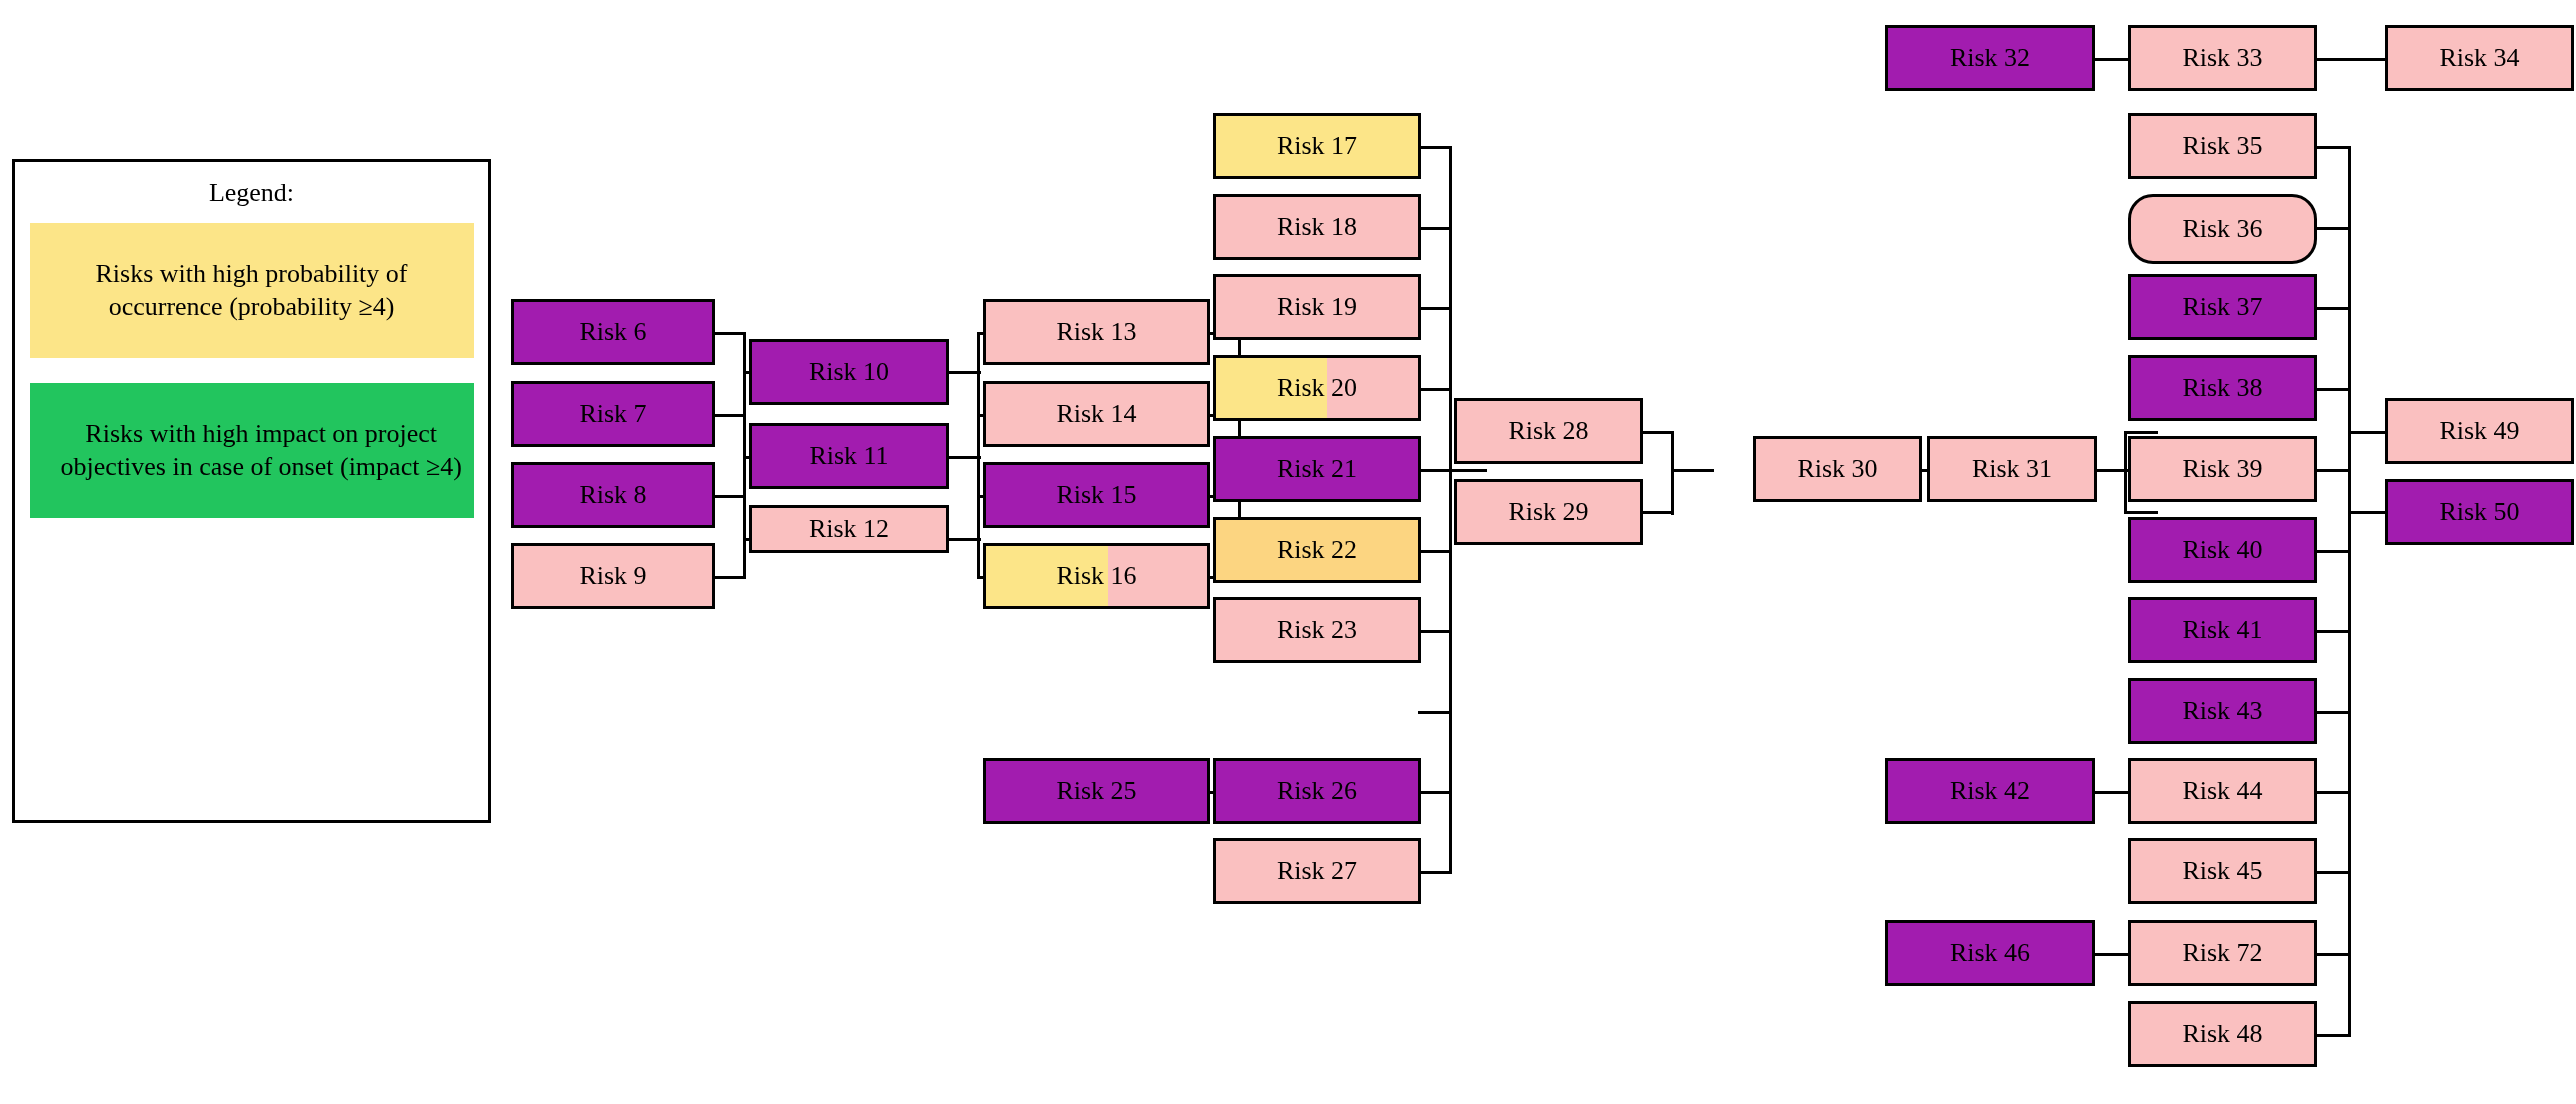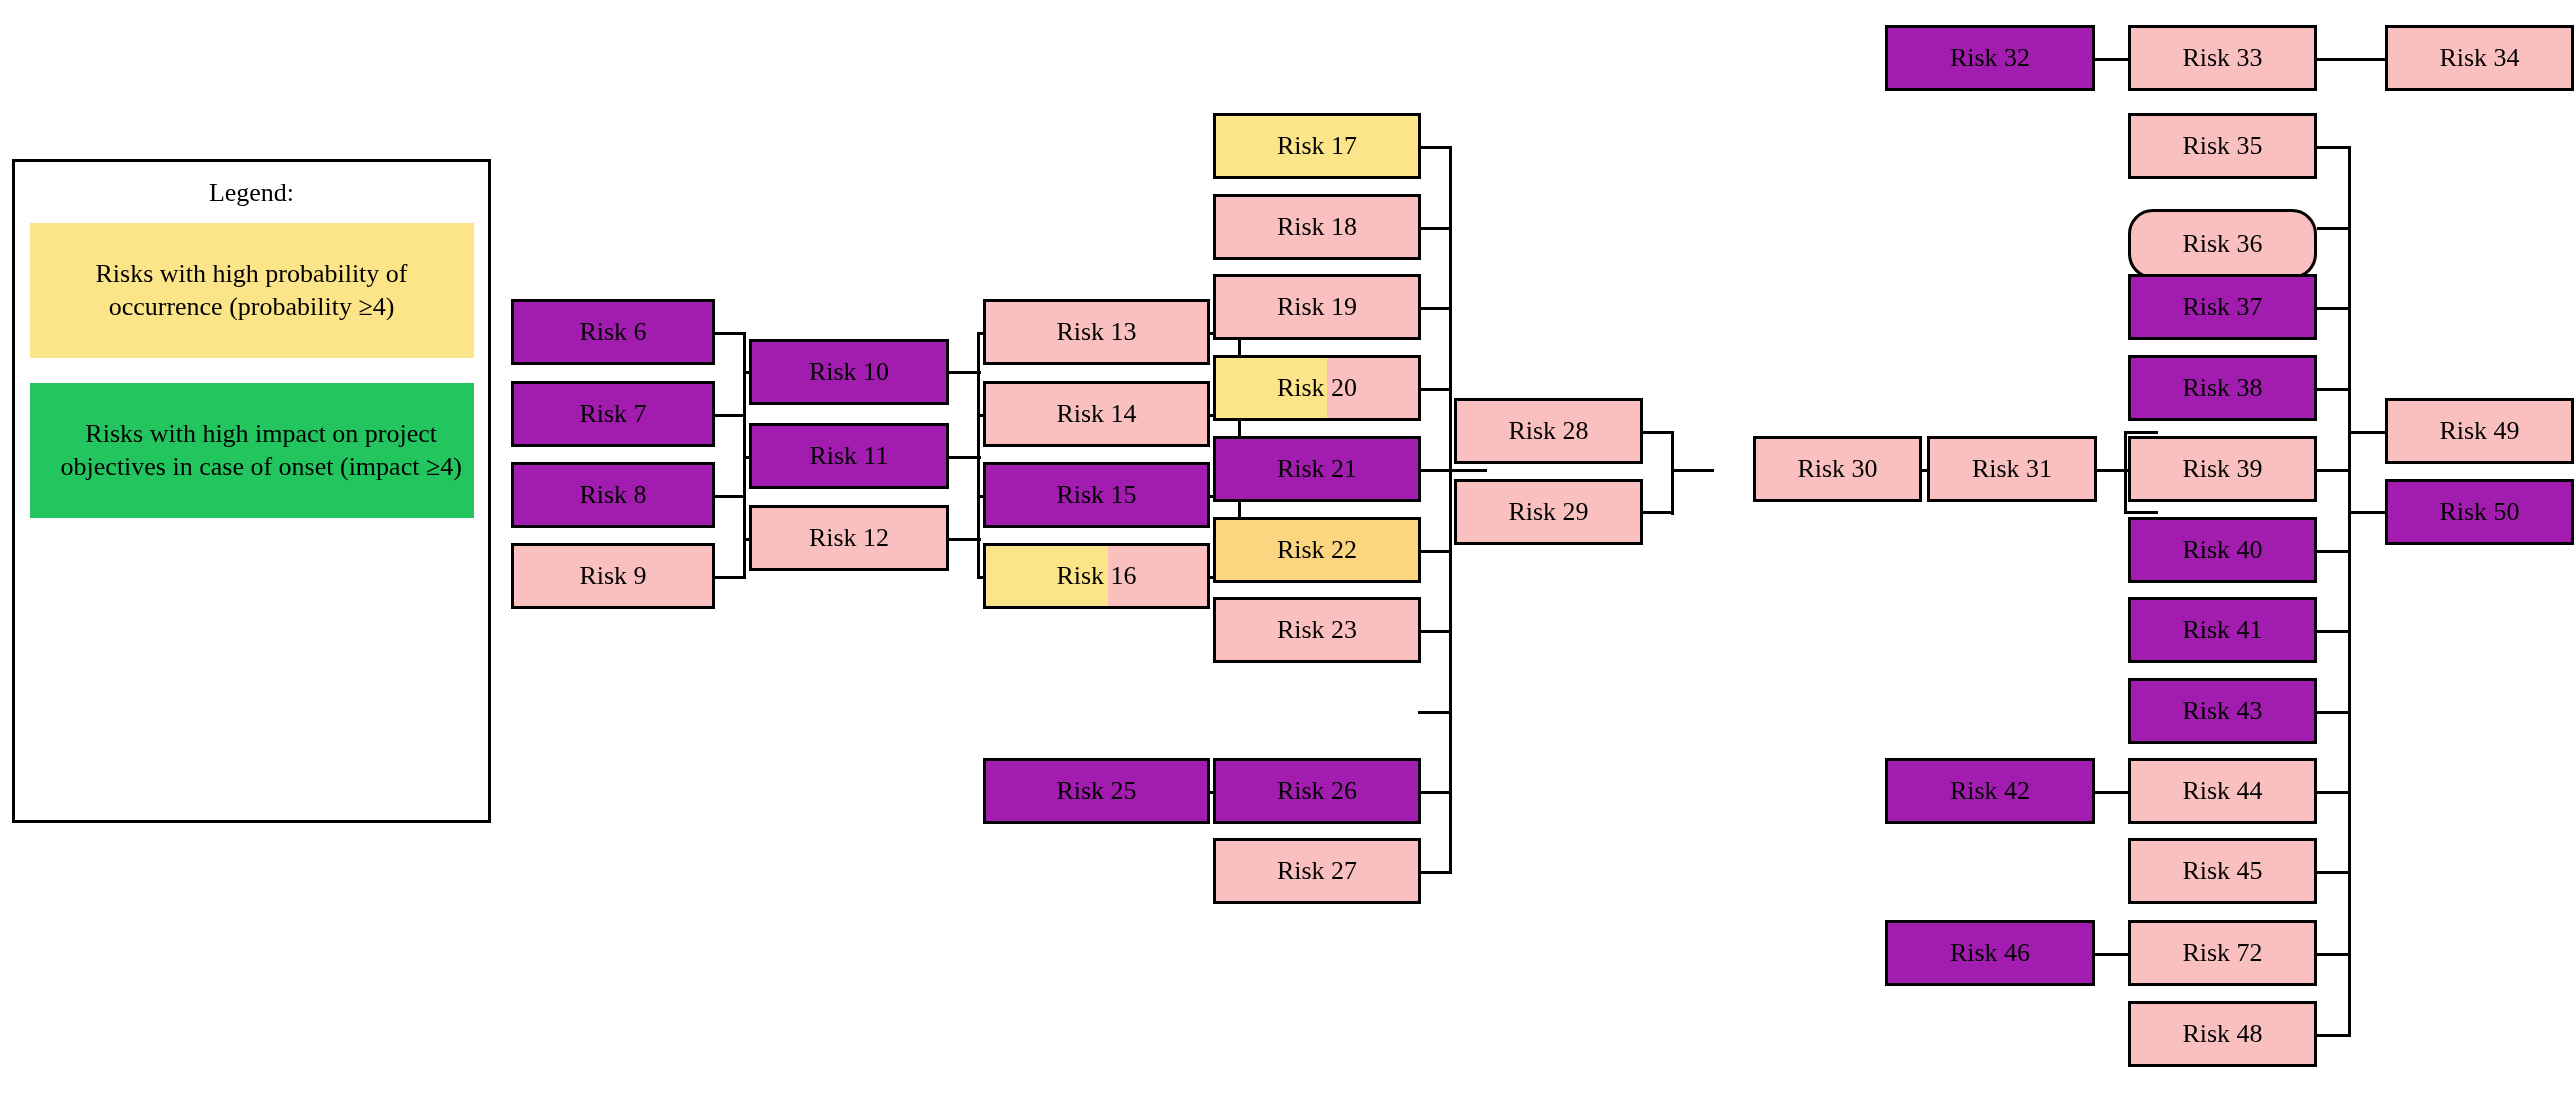--- a/index.html
+++ b/index.html
@@ -175,21 +175,21 @@
   <div class="node pink" style="left:511px;top:543px;width:204px;height:66px;">
       <span class="label">Risk 9</span>
     </div>
 
   <div class="node" style="left:749px;top:339px;width:200px;height:66px;">
       <span class="label">Risk 10</span>
     </div>
   <div class="node" style="left:749px;top:423px;width:200px;height:66px;">
       <span class="label">Risk 11</span>
     </div>
-  <div class="node pink" style="left:749px;top:505px;width:200px;height:66px;">
+  <div class="node pink" style="left:749px;top:505px;width:200px;height:48px;">
       <span class="label">Risk 12</span>
     </div>
 
   <div class="node pink" style="left:983px;top:299px;width:227px;height:66px;">
       <span class="label">Risk 13</span>
     </div>
   <div class="node pink" style="left:983px;top:381px;width:227px;height:66px;">
       <span class="label">Risk 14</span>
     </div>
   <div class="node" style="left:983px;top:462px;width:227px;height:66px;">
@@ -255,21 +255,21 @@
   <div class="node" style="left:1885px;top:920px;width:210px;height:66px;">
       <span class="label">Risk 46</span>
     </div>
 
   <div class="node pink" style="left:2128px;top:25px;width:189px;height:66px;">
       <span class="label">Risk 33</span>
     </div>
   <div class="node pink" style="left:2128px;top:113px;width:189px;height:66px;">
       <span class="label">Risk 35</span>
     </div>
-  <div class="node pink" style="left:2128px;top:209px;width:189px;height:70px;border-radius:25px;">
+  <div class="node pink" style="left:2128px;top:194px;width:189px;height:70px;border-radius:25px;">
       <span class="label">Risk 36</span>
     </div>
   <div class="node" style="left:2128px;top:274px;width:189px;height:66px;">
       <span class="label">Risk 37</span>
     </div>
   <div class="node" style="left:2128px;top:355px;width:189px;height:66px;">
       <span class="label">Risk 38</span>
     </div>
   <div class="node pink" style="left:2128px;top:436px;width:189px;height:66px;">
       <span class="label">Risk 39</span>

